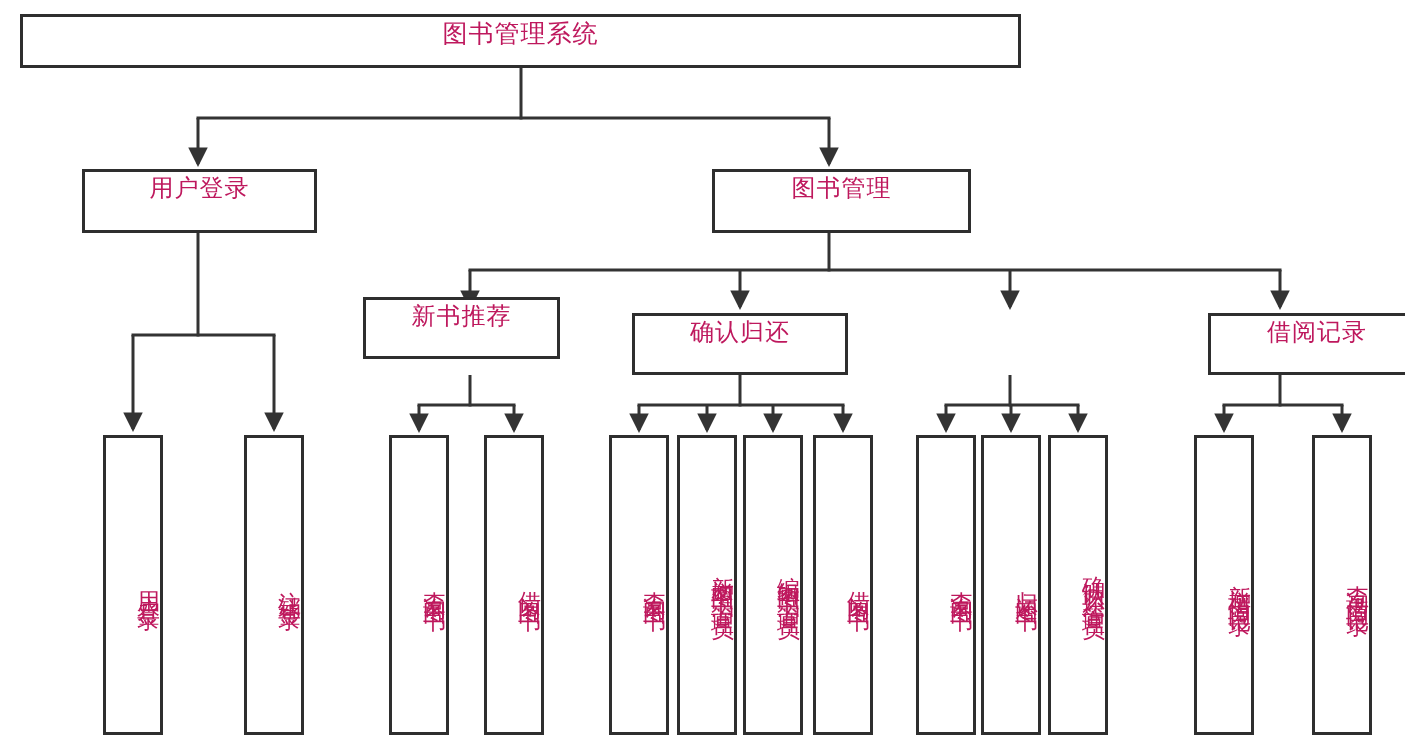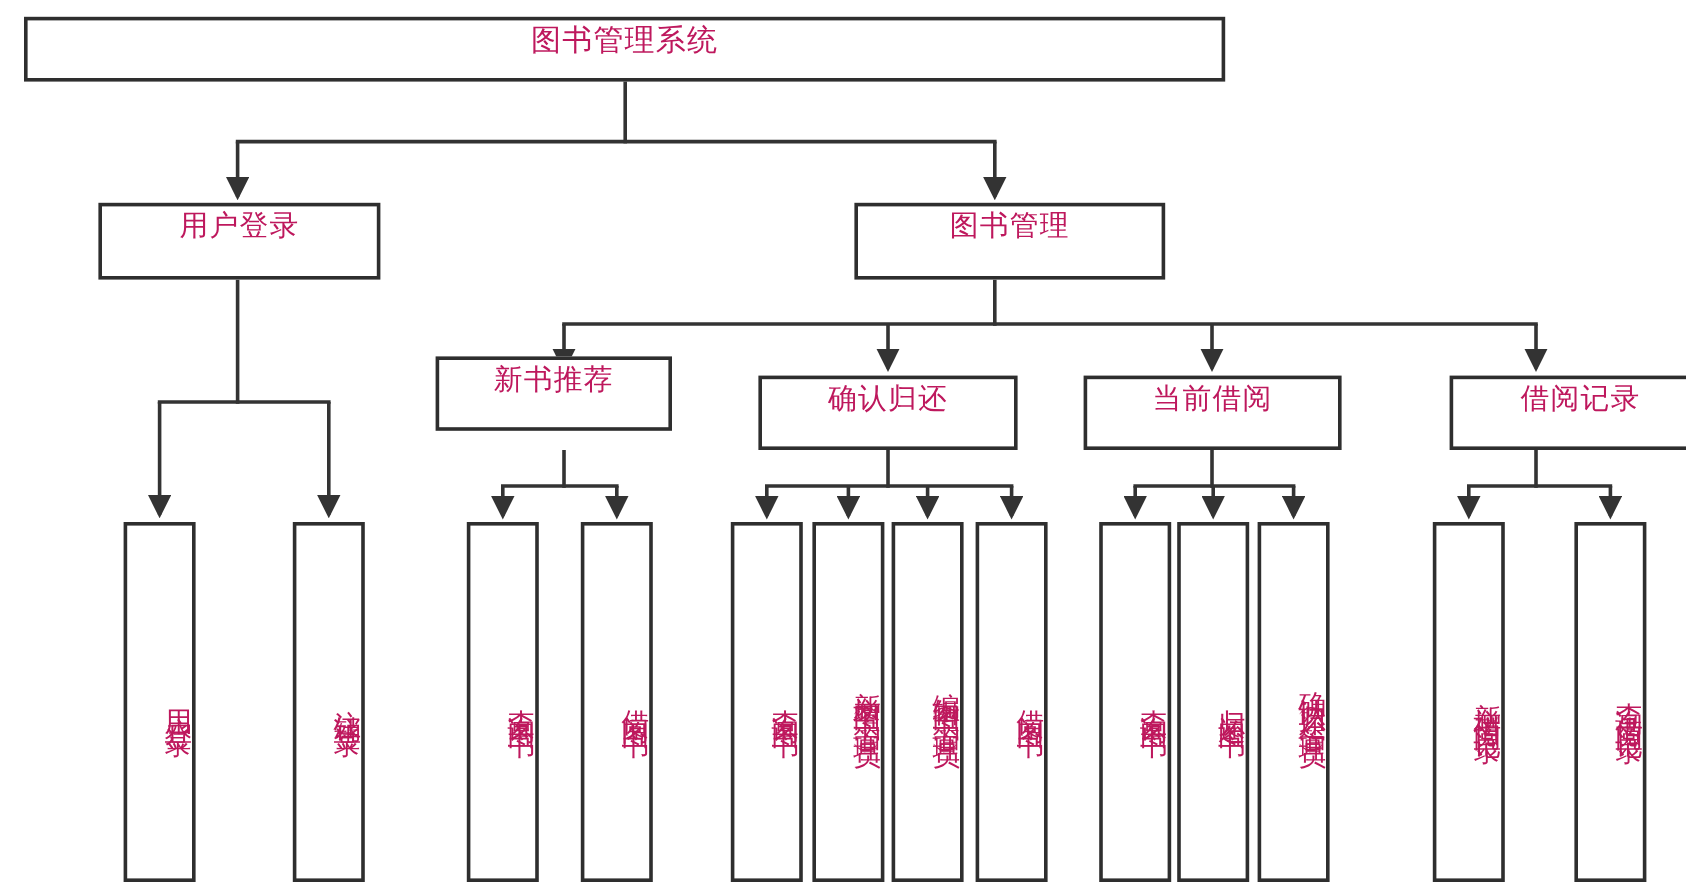--- a/index.html
+++ b/index.html
@@ -126,23 +126,20 @@
   <div class="box box-h" style="left:712px; top:169px; width:259px; height:64px;">
     <span>图书管理</span>
   </div>
 
   <div class="box box-h" style="left:363px; top:297px; width:197px; height:62px;">
     <span>新书推荐</span>
   </div>
   <div class="box box-h" style="left:632px; top:313px; width:216px; height:62px;">
     <span>确认归还</span>
   </div>
-  <div class="box box-h" style="left:903px; top:313px; width:215px; height:62px;">
-    <span>当前借阅</span>
-  </div>
   <div class="box box-h" style="left:1208px; top:313px; width:218px; height:62px;">
     <span>借阅记录</span>
   </div>
 
   <div class="box box-v" style="left:103px; top:435px; width:60px; height:300px;">
     <span>用户登录</span>
   </div>
   <div class="box box-v" style="left:244px; top:435px; width:60px; height:300px;">
     <span>注销登录</span>
   </div>

